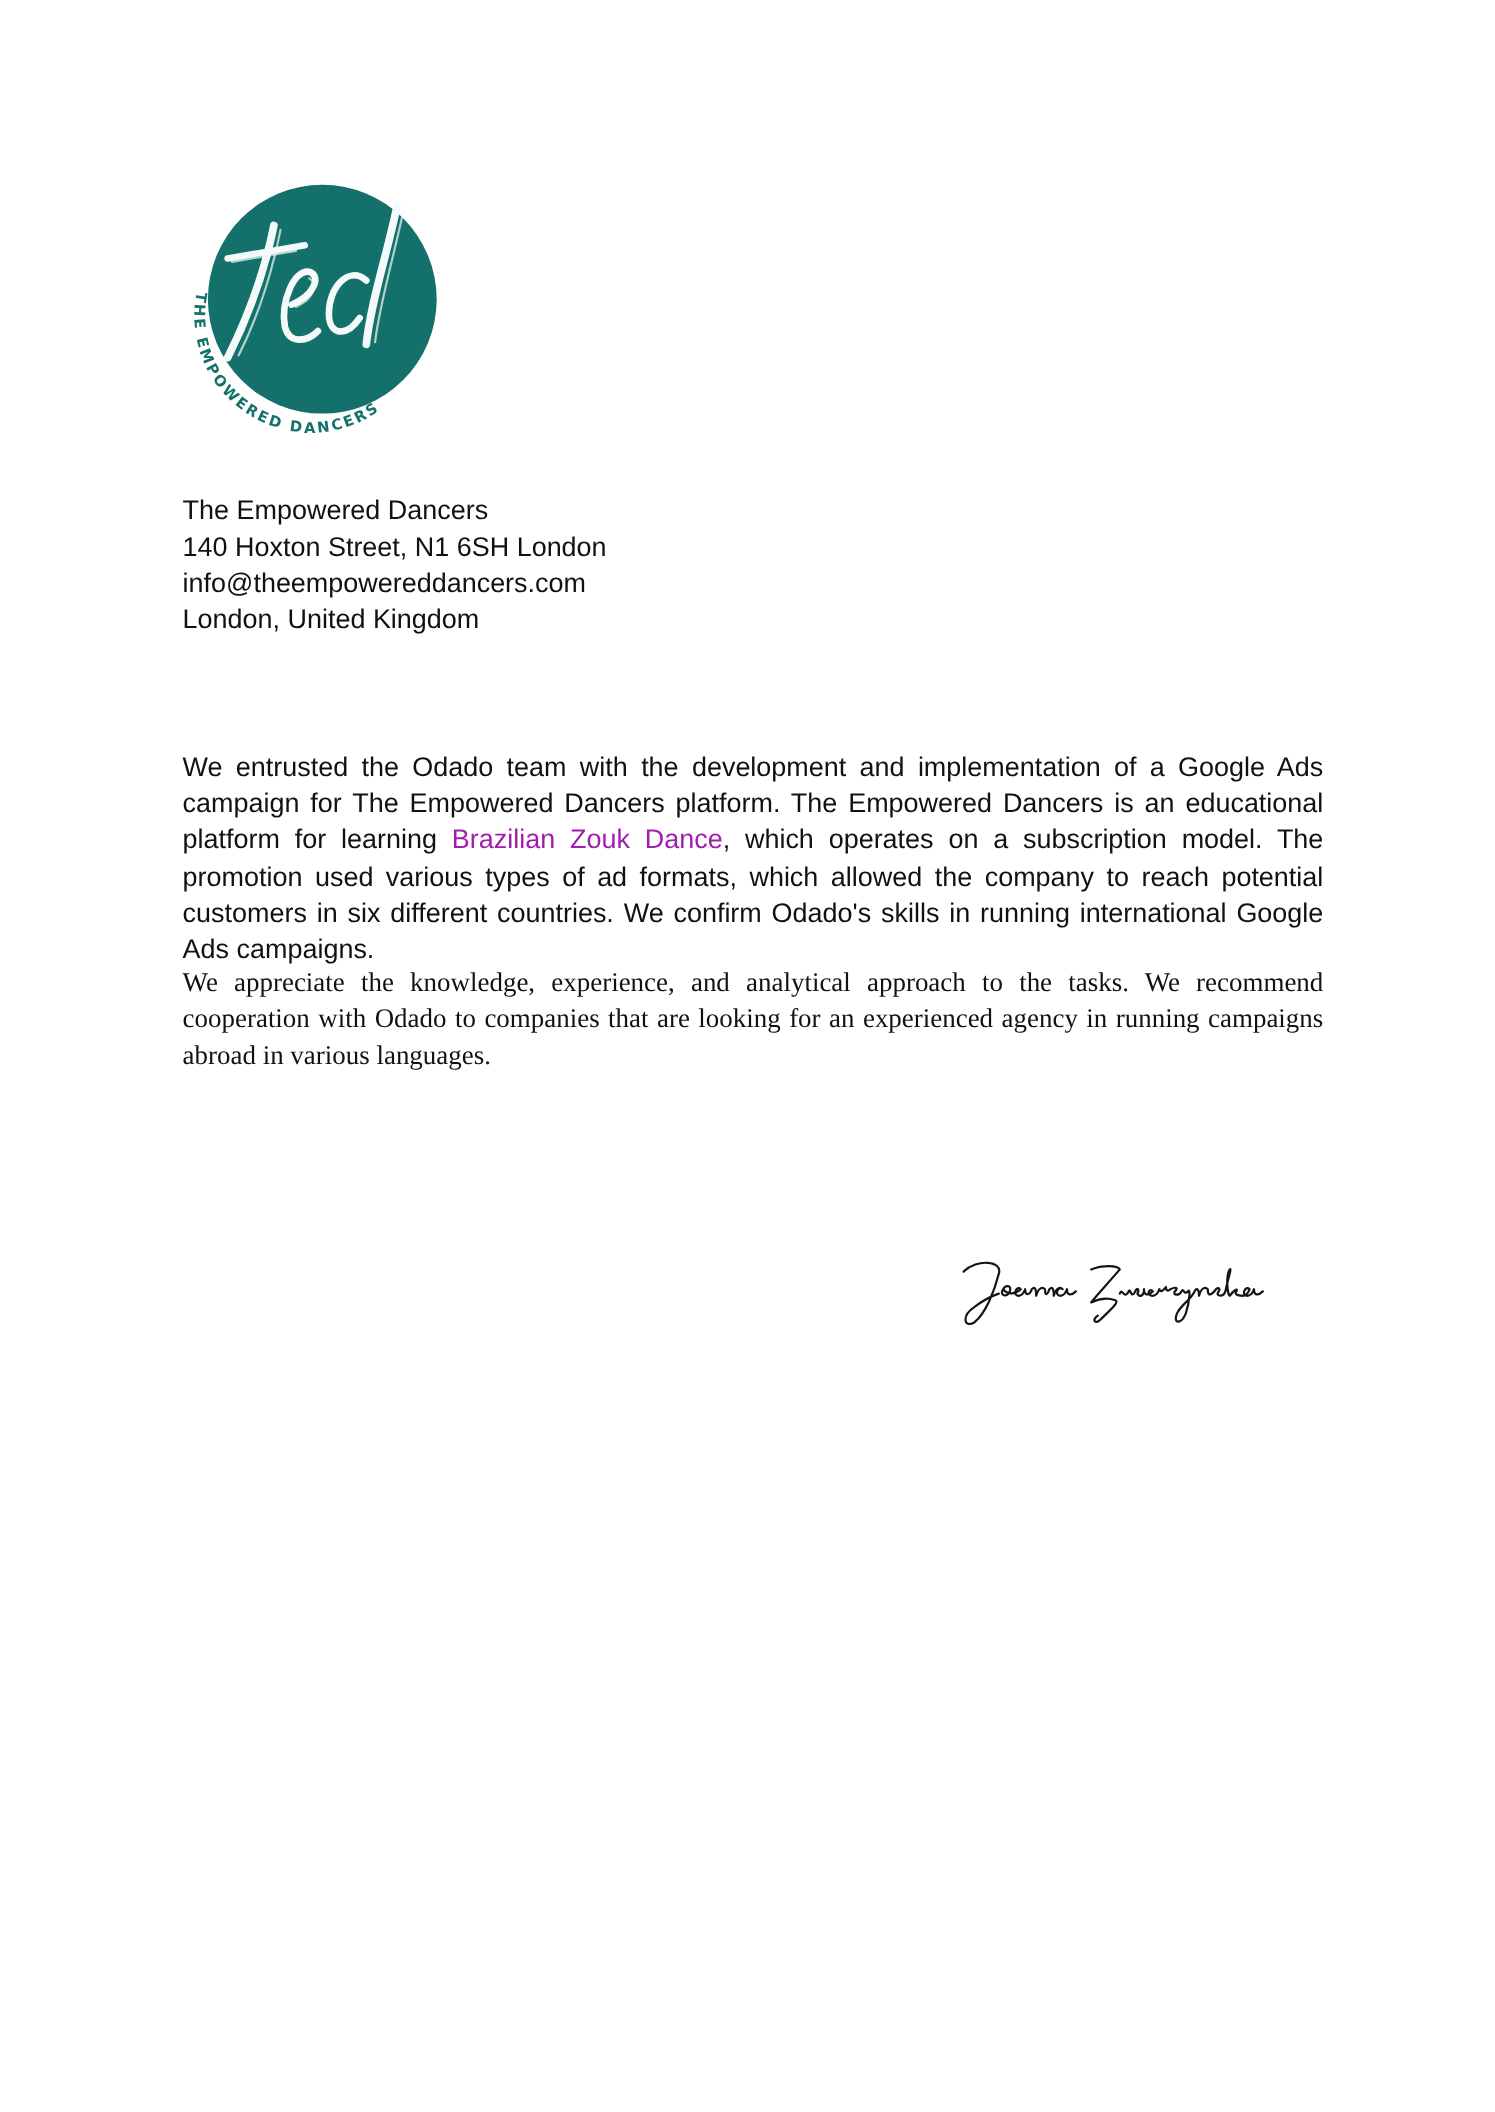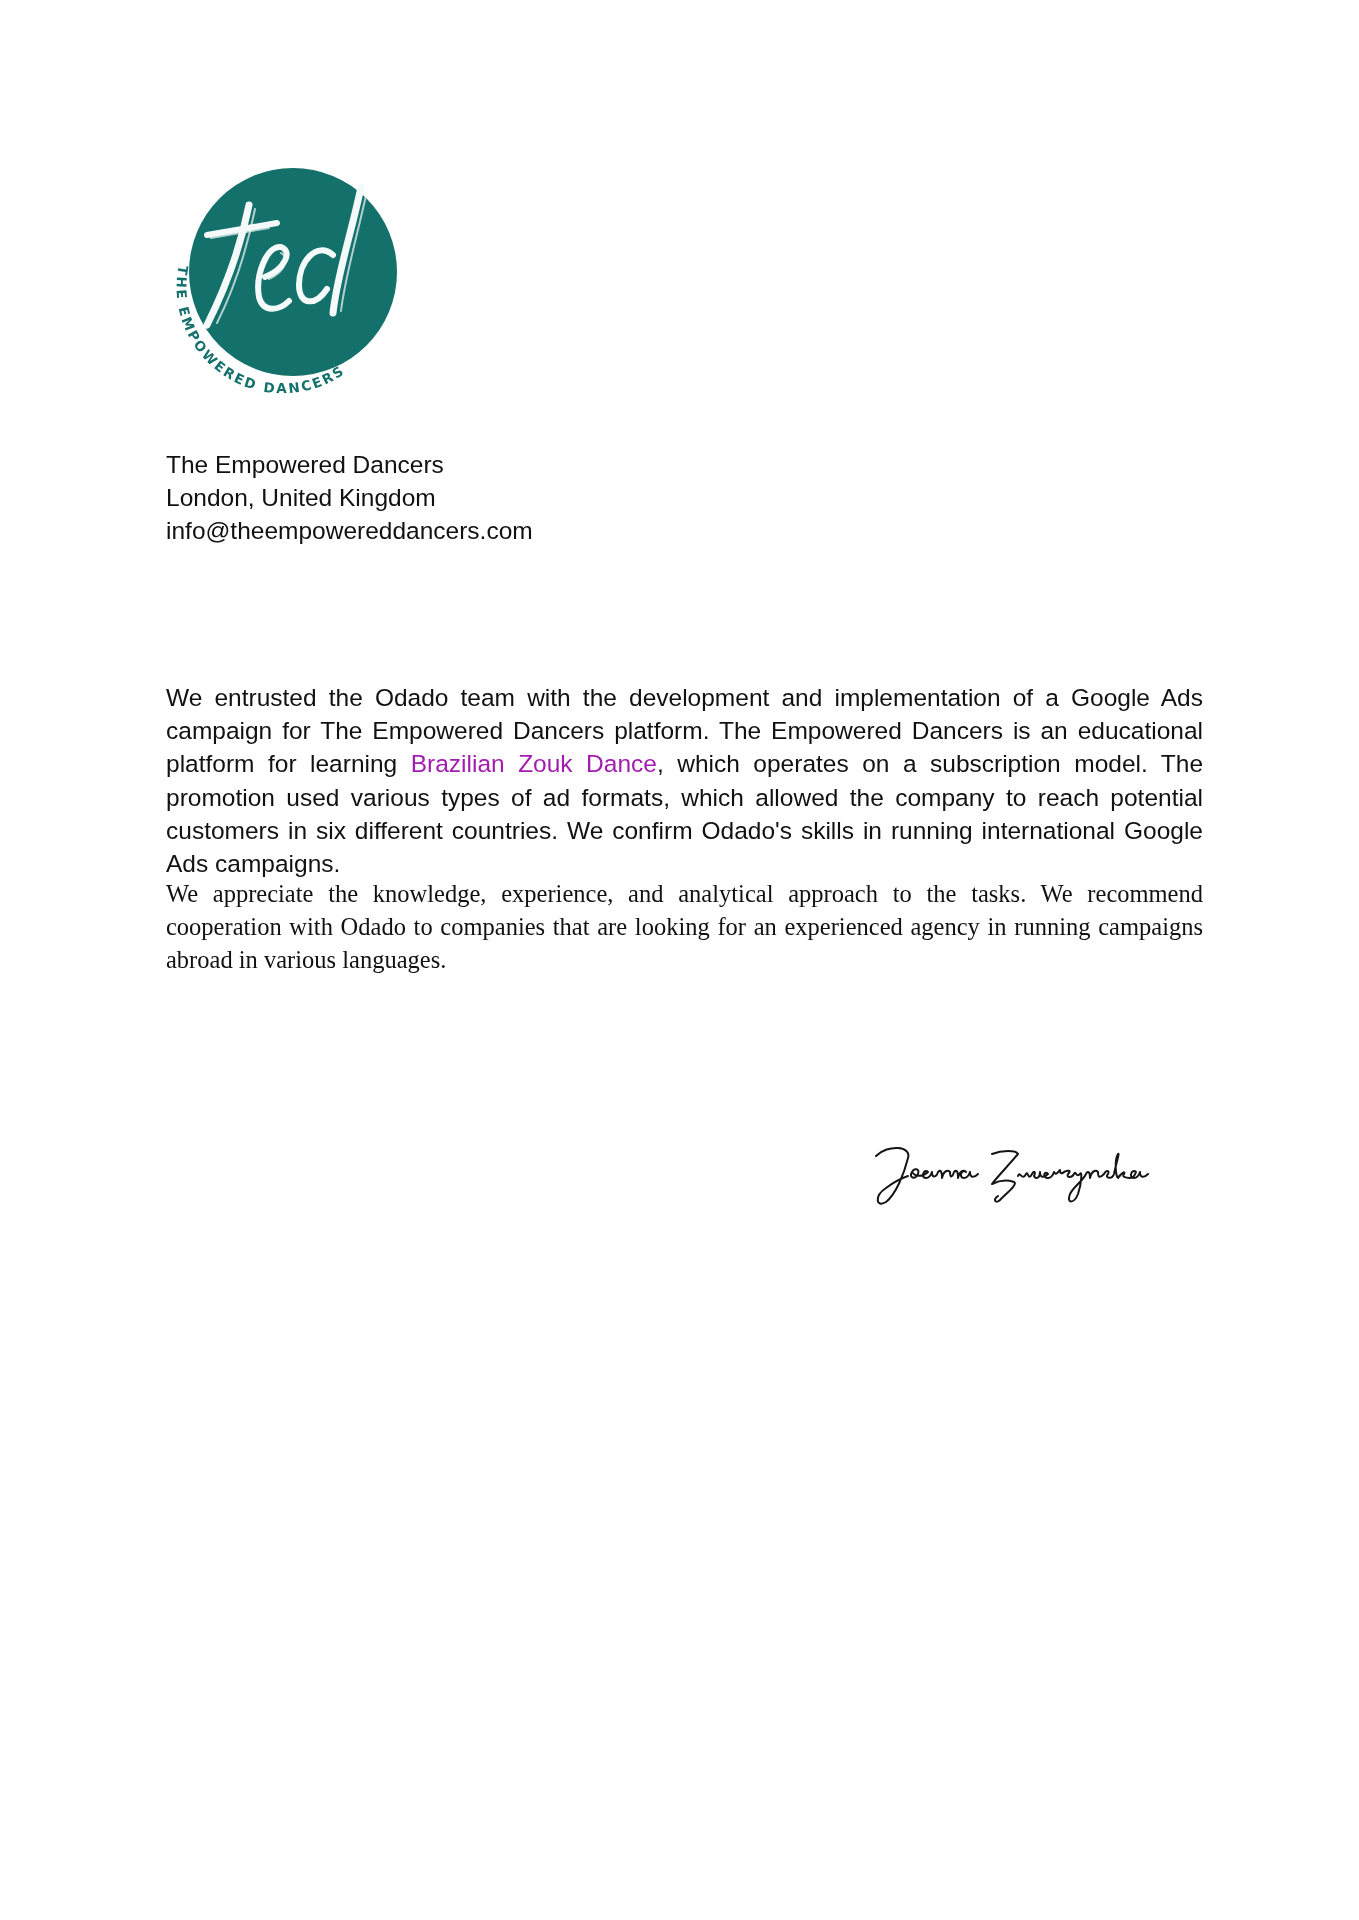--- a/index.html
+++ b/index.html
@@ -90,22 +90,23 @@
         <path d="M 202 26 C 192 72, 180 112, 176 146" stroke-width="2" opacity="0.7"></path>
       </g>
       <text font-family="DejaVu Sans, sans-serif" font-weight="bold" font-size="13.5" fill="#13706a" letter-spacing="2.2">
         <textPath href="#arcPath">THE EMPOWERED DANCERS</textPath>
       </text>
     </svg>
   </div>
 
   <div class="address">
     <div>The Empowered Dancers</div>
+    <div>140 Hoxton Street, N1 6SH London</div>
+    <div>info@theempowereddancers.com</div>
     <div>London, United Kingdom</div>
-    <div>info@theempowereddancers.com</div>
   </div>
 
   <div class="body-text para-1"><span>We entrusted the Odado team with the development and implementation of a Google Ads campaign for The Empowered Dancers platform. The Empowered Dancers is an educational platform for learning </span><span class="muted">Brazilian Zouk Dance</span><span>, which operates on a subscription model. The promotion used various types of ad formats, which allowed the company to reach potential customers in six different countries. We confirm Odado's skills in running international Google Ads campaigns.</span></div>
 
   <div class="body-text para-2">We appreciate the knowledge, experience, and analytical approach to the tasks. We recommend cooperation with Odado to companies that are looking for an experienced agency in running campaigns abroad in various languages.</div>
 
   <div class="signature">
     <svg viewBox="0 0 310 80" xmlns="http://www.w3.org/2000/svg">
       <g fill="none" stroke="#151515" stroke-width="2" stroke-linecap="round" stroke-linejoin="round">
 

